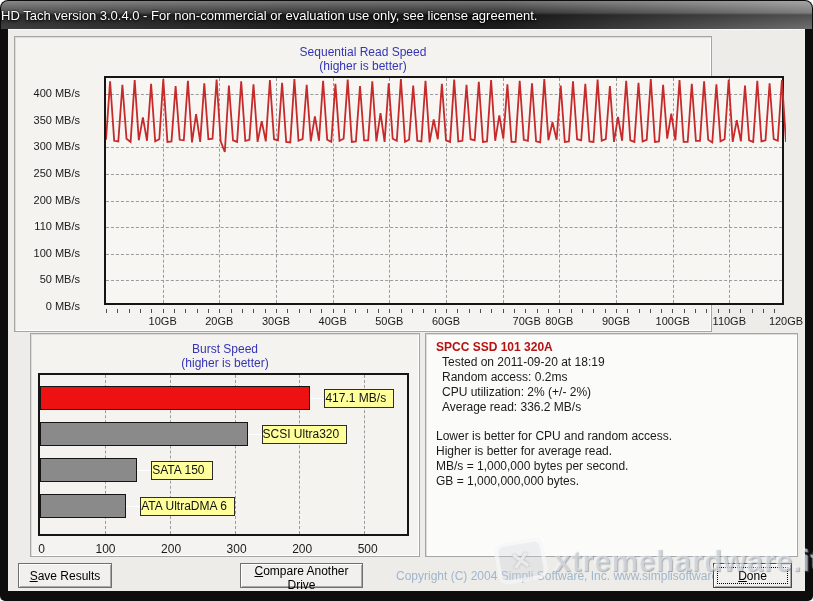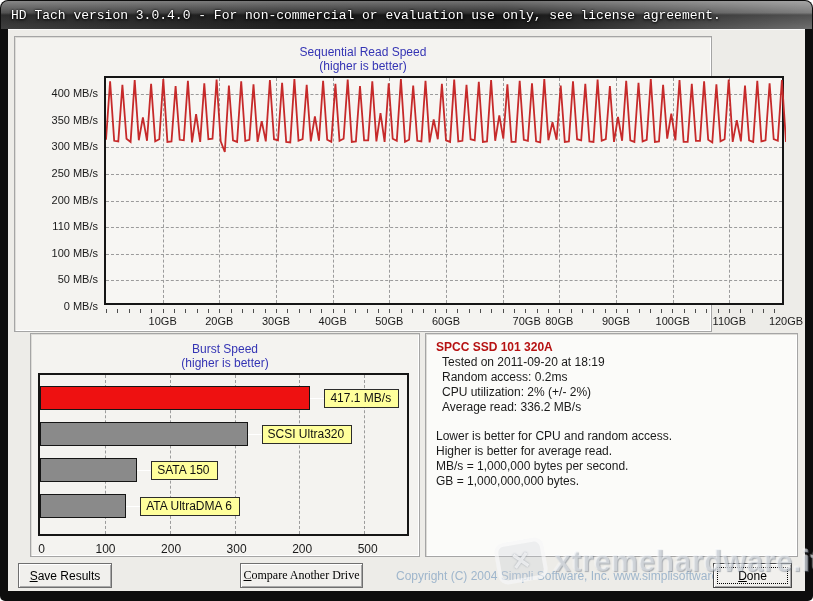--- a/index.html
+++ b/index.html
@@ -8,22 +8,22 @@
   #window { position:relative; width:813px; height:601px; background:#0d0d0d;
             border-radius:8px 8px 5px 5px; }
 
   
   #titlebar { position:absolute; left:1px; top:1px; right:1px; height:28px;
     border-radius:7px 7px 0 0;
     background:
       linear-gradient(180deg, rgba(255,255,255,.38) 0%, rgba(255,255,255,.10) 42%, rgba(0,0,0,.28) 50%, rgba(0,0,0,0) 100%),
       linear-gradient(90deg, #3f3f3f 0%, #232323 35%, #1d1d1d 62%, #6f6f6f 100%);
     display:flex; align-items:center; }
-  #titlebar span { color:#ffffff; font-size:13px; padding-left:10px;
-    text-shadow:0 1px 3px #000, 0 0 2px #000; white-space:nowrap;font-family:Liberation Mono, monospace; }
+  #titlebar span { color:#ffffff; font-size:13px; 
+    text-shadow:0 1px 3px #000, 0 0 2px #000; white-space:nowrap; }
 
   
   #client { position:absolute; left:8px; right:8px; top:29px; bottom:10px;
     background:#edece8; border-top:1px solid #fafafa; }
 
   .panel { position:absolute; background:#f4f3f0; border:1px solid #a5a5a5;
     box-shadow: inset 1px 1px 0 #dddcd8, inset -1px -1px 0 #ffffff; }
 
   #seq-panel   { left:6px;   top:6px;   width:698px; height:296px; }
   #burst-panel { left:22px;  top:303px; width:390px; height:224px; }
@@ -32,56 +32,56 @@
   .chart-title { position:absolute; left:0; right:0; top:8px; text-align:center;
     color:#3434b4; font-size:12px; line-height:14px; }
 
   
   #seq-plot { position:absolute; left:89px; top:39px; width:680px; height:229px;
     border:2px solid #151515; background:#f7f6f3; }
   #seq-plot svg { position:absolute; left:0; top:0; }
   .hgrid { position:absolute; left:0; width:100%; height:0; border-top:1px dashed #9b9b9b; }
   .vgrid { position:absolute; top:0; height:100%; width:0; border-left:1px dashed #9b9b9b; }
   #seq-ylabels { position:absolute; left:0; top:0; width:84px; height:100%; }
-  .seq-ylabel { position:absolute; right:1px; font-size:11px; color:#1a1a1a; white-space:nowrap; }
+  .seq-ylabel { position:absolute; right:19px; font-size:11px; color:#1a1a1a; white-space:nowrap; }
   #seq-minorticks { position:absolute; left:91px; top:272px; width:680px; height:4px;
     background:repeating-linear-gradient(90deg,#4d4d4d 0 1px, transparent 1px 11.33px); }
   #seq-xlabels { position:absolute; left:91px; top:278px; width:700px; height:14px; }
   .seq-xlabel { position:absolute; transform:translateX(-50%); font-size:11px; color:#1a1a1a; white-space:nowrap; }
 
   
   #burst-plot { position:absolute; left:7px; top:39px; width:371px; height:163px;
     border:2px solid #151515; background:#f4f3f0; padding-top:11px; }
   .burst-row { position:relative; z-index:1; display:flex; align-items:center;
     height:24px; margin-bottom:12px; }
   .burst-bar { height:24px; border:1px solid #151515; }
   .burst-conn { width:14px; height:1px; background:#ffffff; }
   .burst-label { border:1px solid #2c2c2c; background:#ffff9c; color:#111;
-    font-size:12px; padding:1px 7px 2px 5px; white-space:nowrap; line-height:14px; }
+    font-size:12px; padding:1px 7px 2px 0; white-space:nowrap; line-height:14px; }
   #burst-xlabels { position:absolute; left:9px; top:208px; width:380px; height:14px; }
   .burst-xlabel { position:absolute; transform:translateX(-50%); font-size:12px; color:#1a1a1a; }
 
   
   #info-panel { padding:6px 10px; font-size:12px; color:#1a1a1a; line-height:15px; }
   .drive-name { color:#b61212; font-weight:bold; }
   .indent { padding-left:6px; }
   .spacer { height:14px; }
 
   
   #footer { position:absolute; left:0; right:0; top:533px; height:27px; }
   .win-btn { position:absolute; top:0; height:25px; background:#f1f0ed;
     border:1px solid #6f6f6f;
     box-shadow: inset 1px 1px 0 #ffffff, inset -1px -1px 0 #a9a9a9;
     font-family:"Liberation Sans", sans-serif; font-size:12px; color:#000;
     cursor:pointer; }
   .btn-text { display:inline-block; }
   .btn-text::first-letter { text-decoration:underline; }
   #btn-save    { left:10px;  width:94px; }
   #btn-upload  { left:122px; width:102px; }
-  #btn-compare { left:232px; width:123px;font-family:Liberation Serif, serif; }
+  #btn-compare { left:232px; width:123px; }
   #btn-done    { left:705px; width:79px; border:1px solid #4a4a4a;
     outline:1px dotted #000; outline-offset:-5px; }
   #copyright { position:absolute; left:388px; top:6px; font-size:12px;
     color:#9fb6cc; white-space:nowrap; }
 
   
   #watermark { position:absolute; left:496px; top:540px; display:flex;
     align-items:center; gap:8px; z-index:50; pointer-events:none; }
   #wm-logo { width:50px; height:42px; border:4px solid rgba(255,255,255,.55);
     background:rgba(205,210,216,.30); border-radius:10px; transform:rotate(-10deg);

